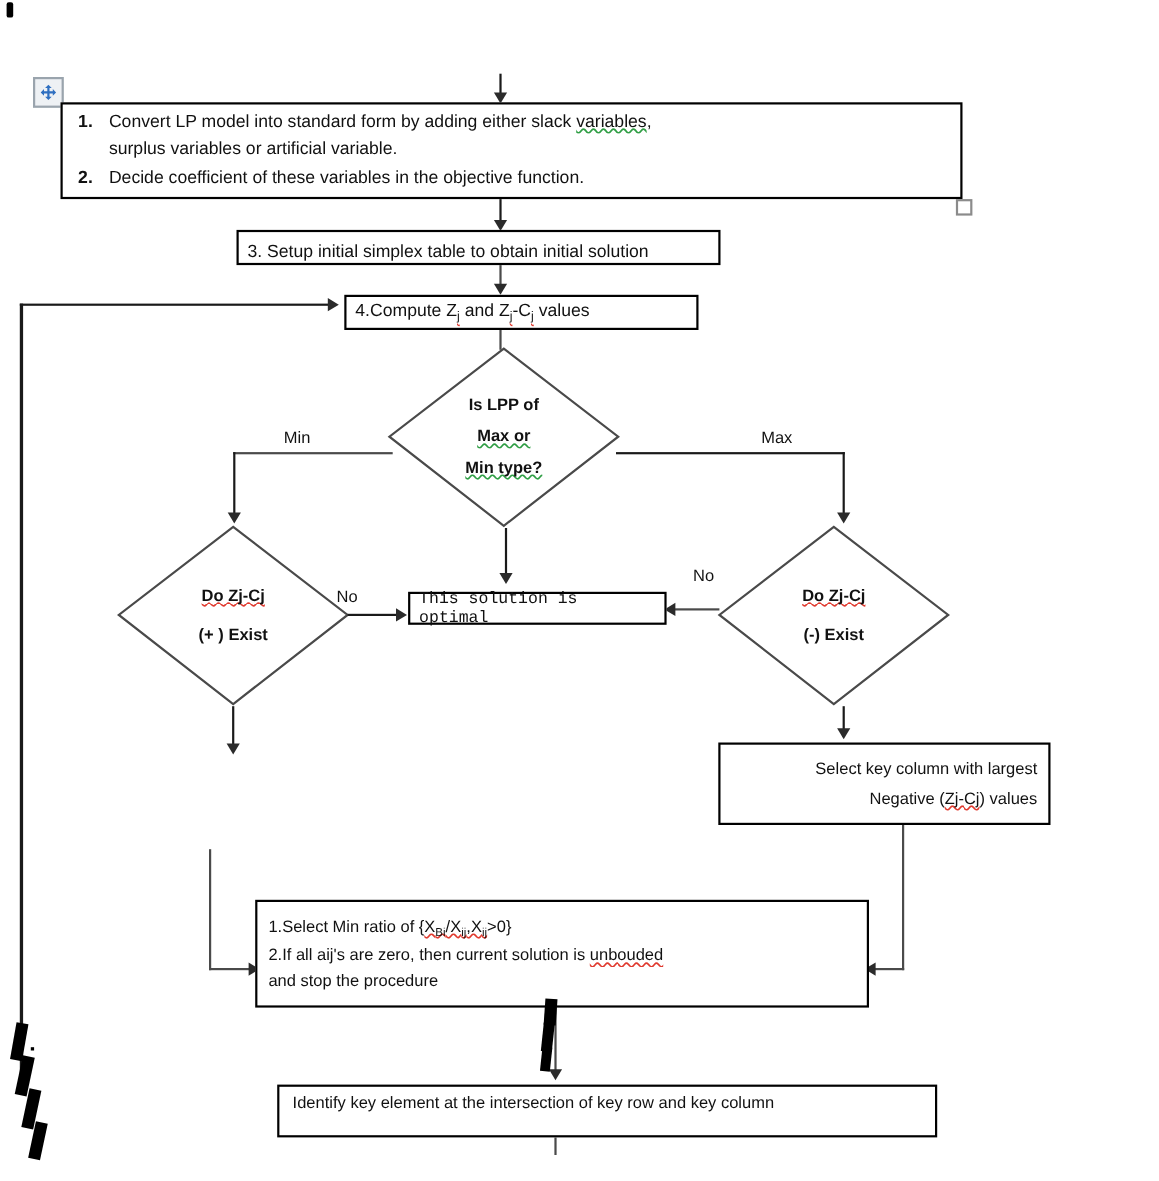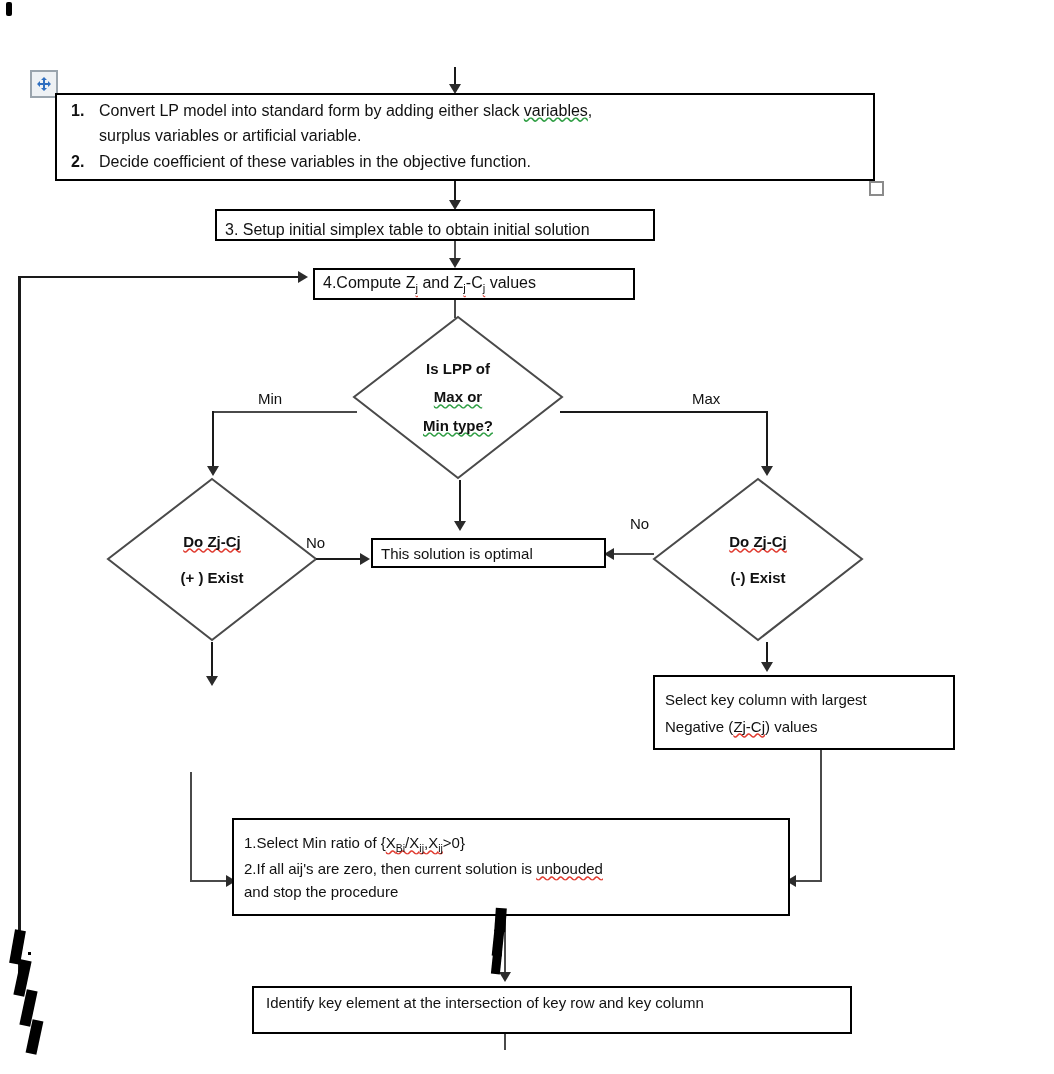--- a/index.html
+++ b/index.html
@@ -219,32 +219,32 @@
   <div class="arrow down" style="left:454px; top:521px;"></div>
 
   <div class="ln h dark" style="left:316px; top:558px; width:50px;"></div>
   <div class="arrow right" style="left:360px; top:553px;"></div>
   <div class="edge-label" style="left:306px; top:534px;">No</div>
 
   <div class="ln h" style="left:612px; top:553px; width:42px;"></div>
   <div class="arrow left" style="left:604px; top:548px;"></div>
   <div class="edge-label" style="left:630px; top:515px;">No</div>
 
-  <div class="node box" style="left:371px; top:538px; width:235px; height:30px; padding:0 8px;">
+  <div class="node box" style="left:371px; top:538px; width:235px; height:30px; padding:0 8px;font-family:Liberation Mono, monospace;">
     <span class="txt" style="font-size:15px;">This solution  is optimal</span>
   </div>
 
   <div class="ln v dark" style="left:211px; top:642px; height:40px;"></div>
   <div class="arrow down" style="left:206px; top:676px;"></div>
 
   <div class="ln v dark" style="left:766px; top:642px; height:28px;"></div>
   <div class="arrow down" style="left:761px; top:662px;"></div>
 
 
-  <div class="node box" style="left:653px; top:675px; width:302px; height:75px; flex-direction:column; align-items:flex-start; justify-content:center; padding:6px 10px;">
+  <div class="node box" style="left:653px; top:675px; width:302px; height:75px; flex-direction:column; align-items:flex-end; justify-content:center; padding:6px 10px;">
     <div style="font-size:15px; margin-bottom:10px;">Select key column with largest</div>
     <div style="font-size:15px;">
       <span>Negative (</span><span class="sq-red">Zj-Cj</span><span>) values</span>
     </div>
   </div>
 
   <div class="ln v" style="left:190px; top:772px; height:110px;"></div>
   <div class="ln h" style="left:190px; top:880px; width:42px;"></div>
   <div class="arrow right" style="left:226px; top:875px;"></div>
 

